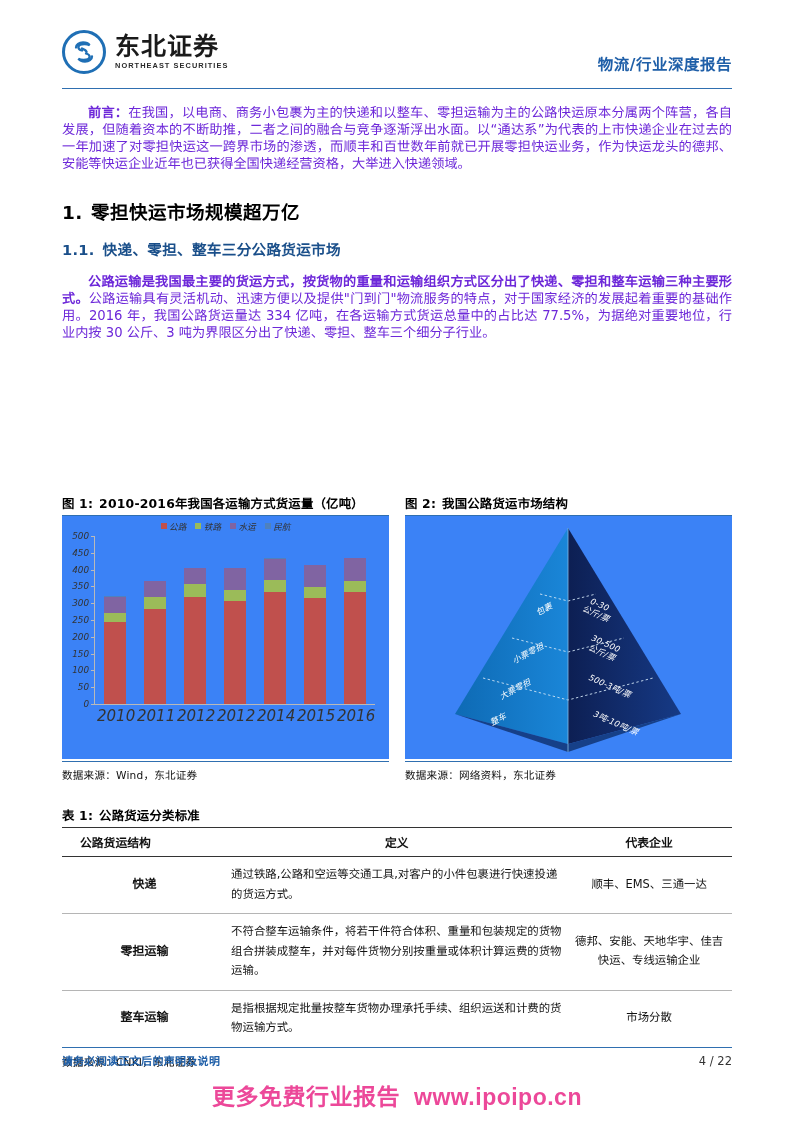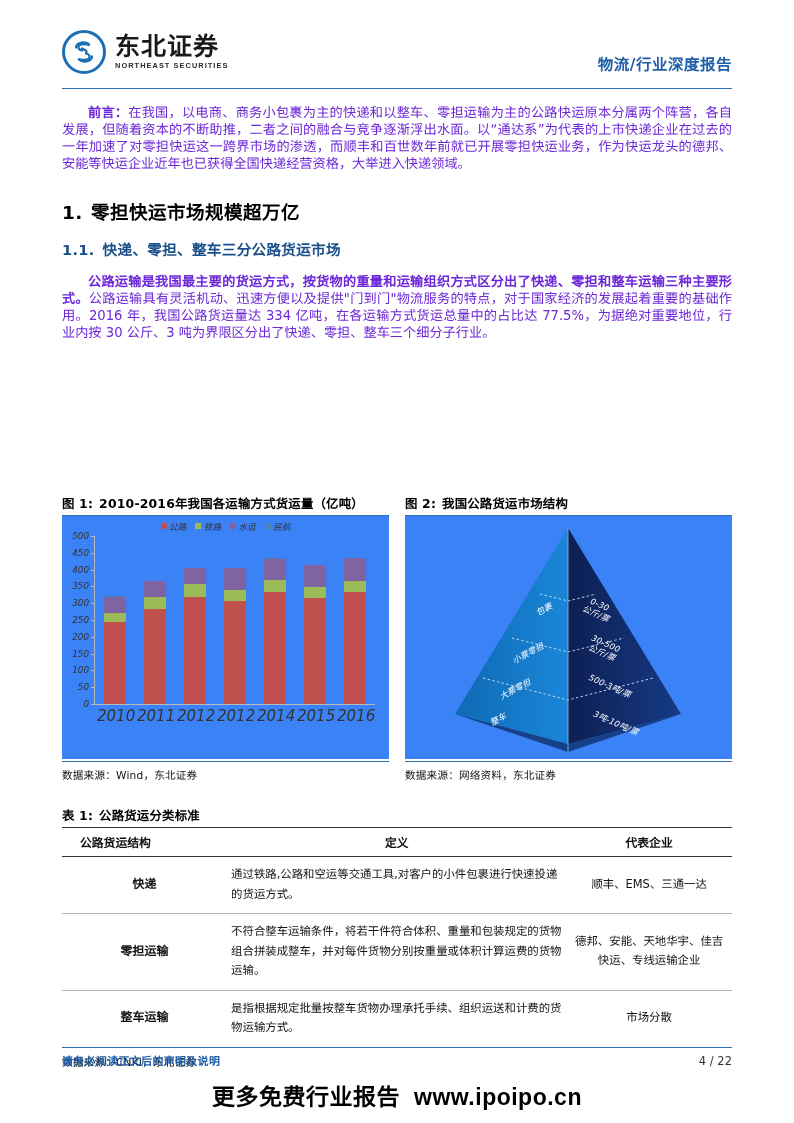--- a/index.html
+++ b/index.html
@@ -355,21 +355,21 @@
     font-size: 11.5px;
     color: #333;
   }
   .promo {
     position: absolute;
     left: 0; right: 0;
     top: 1078px;
     text-align: center;
     font-size: 23px;
     font-weight: bold;
-    color: #000000;
+    color: #ec4899;
     letter-spacing: 0.5px;
   }
   .promo .url { margin-left: 14px; font-family: "Liberation Sans", sans-serif; }
 </style>
 </head>
 <body>
 
 <div class="page">
 
   <div class="header">

